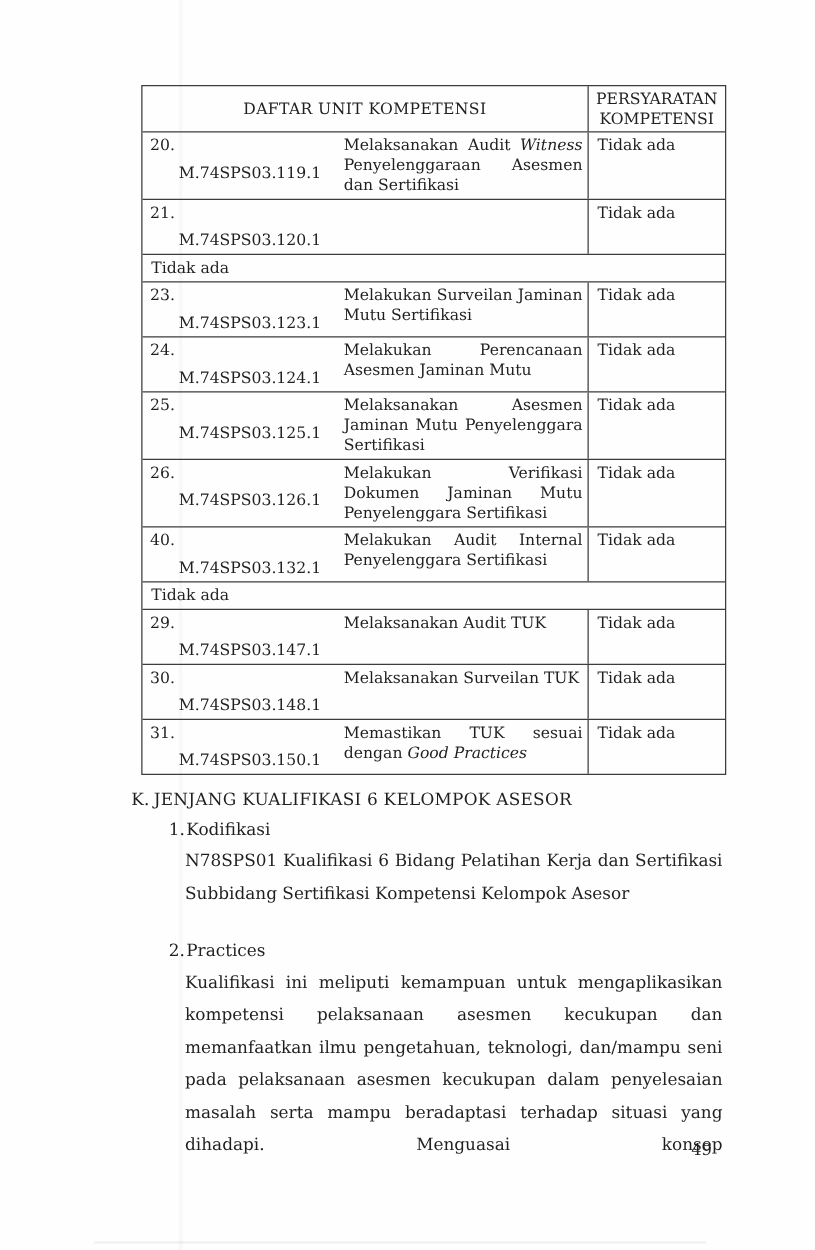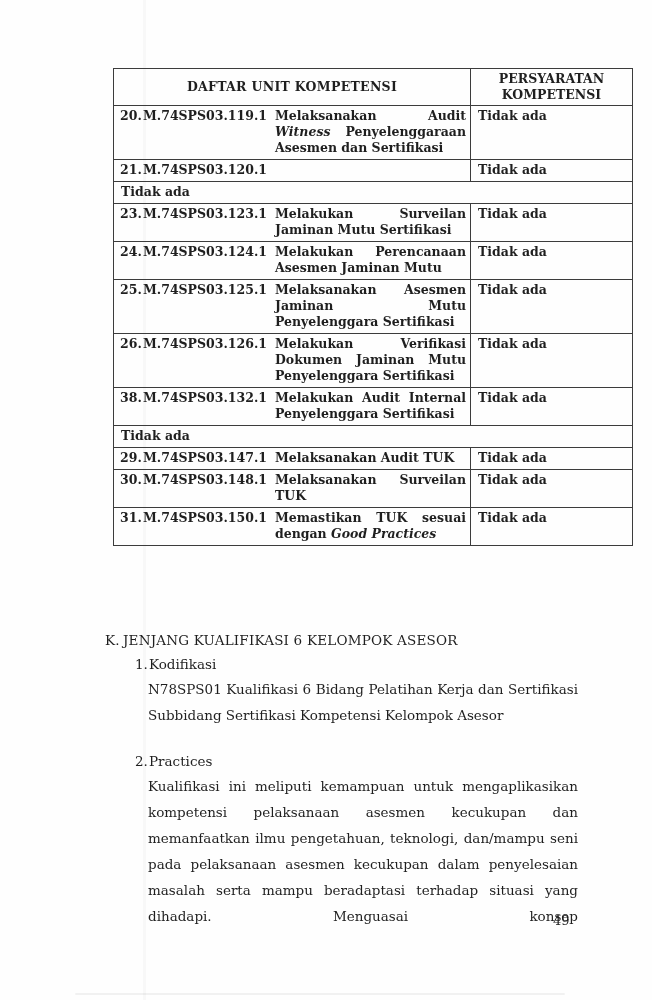--- a/index.html
+++ b/index.html
@@ -15,40 +15,40 @@
     font-family:"DejaVu Serif","Liberation Serif",serif;
     color:var(--ink);
     overflow:hidden;
   }
   
   .scan-line-v{position:absolute;left:143px;top:0;width:3px;height:100%;background:rgba(0,0,0,0.022);}
   .scan-edge-bottom{position:absolute;left:75px;width:490px;bottom:5px;height:2px;background:rgba(0,0,0,0.05);border-radius:2px;}
 
   
   .tbl{
-    position:absolute;left:113px;top:68px;width:520px;
+    position:absolute;left:113px;top:68px;width:468px;
     border:1px solid var(--border);
-    font-size:12.5px;line-height:16px;font-weight:bold;
+    font-size:12.5px;line-height:16px;
   }
   .tbl-header{display:flex;border-bottom:1px solid var(--border);}
   .th-left{
     width:357px;border-right:1px solid var(--border);
     display:flex;align-items:center;justify-content:center;
     padding:2px 4px;text-align:center;letter-spacing:0.3px;
   }
   .th-right{flex:1;display:flex;align-items:center;justify-content:center;text-align:center;padding:2px 6px;}
   .trow{display:flex;border-bottom:1px solid var(--border);}
   .trow:last-child{border-bottom:none;}
   .cell-left{
     width:357px;border-right:1px solid var(--border);
     display:flex;align-items:flex-start;
     padding:2px 4px 3px 6px;
   }
   .c-num{width:23px;flex:none;}
-  .c-code{width:132px;flex:none;}
+  .c-code{width:132px;flex:none;margin-top:22px;}
   .c-desc{flex:1;text-align:justify;}
   .c-desc i{font-style:italic;}
   .cell-right{flex:1;padding:2px 4px 3px 7px;}
 
   
   .section{position:absolute;left:105px;top:630px;width:474px;font-size:13.5px;}
   .sec-heading{display:flex;line-height:20px;letter-spacing:0.2px;}
   .sec-letter{width:18px;flex:none;}
   .sec-items{margin-left:30px;}
   .item{margin-top:3px;}
@@ -122,21 +122,21 @@
         <div class="trow">
           <div class="cell-left">
             <span class="c-num">26.</span>
             <span class="c-code">M.74SPS03.126.1</span>
             <span class="c-desc">Melakukan Verifikasi Dokumen Jaminan Mutu Penyelenggara Sertifikasi</span>
           </div>
           <div class="cell-right">Tidak ada</div>
         </div>
         <div class="trow">
           <div class="cell-left">
-            <span class="c-num">38.</span>
+            <span class="c-num">40.</span>
             <span class="c-code">M.74SPS03.132.1</span>
             <span class="c-desc">Melakukan Audit Internal Penyelenggara Sertifikasi</span>
           </div>
           <div class="cell-right">Tidak ada</div>
         </div>
         <div class="trow">
           <div class="cell-right">Tidak ada</div>
         </div>
         <div class="trow">
           <div class="cell-left">

